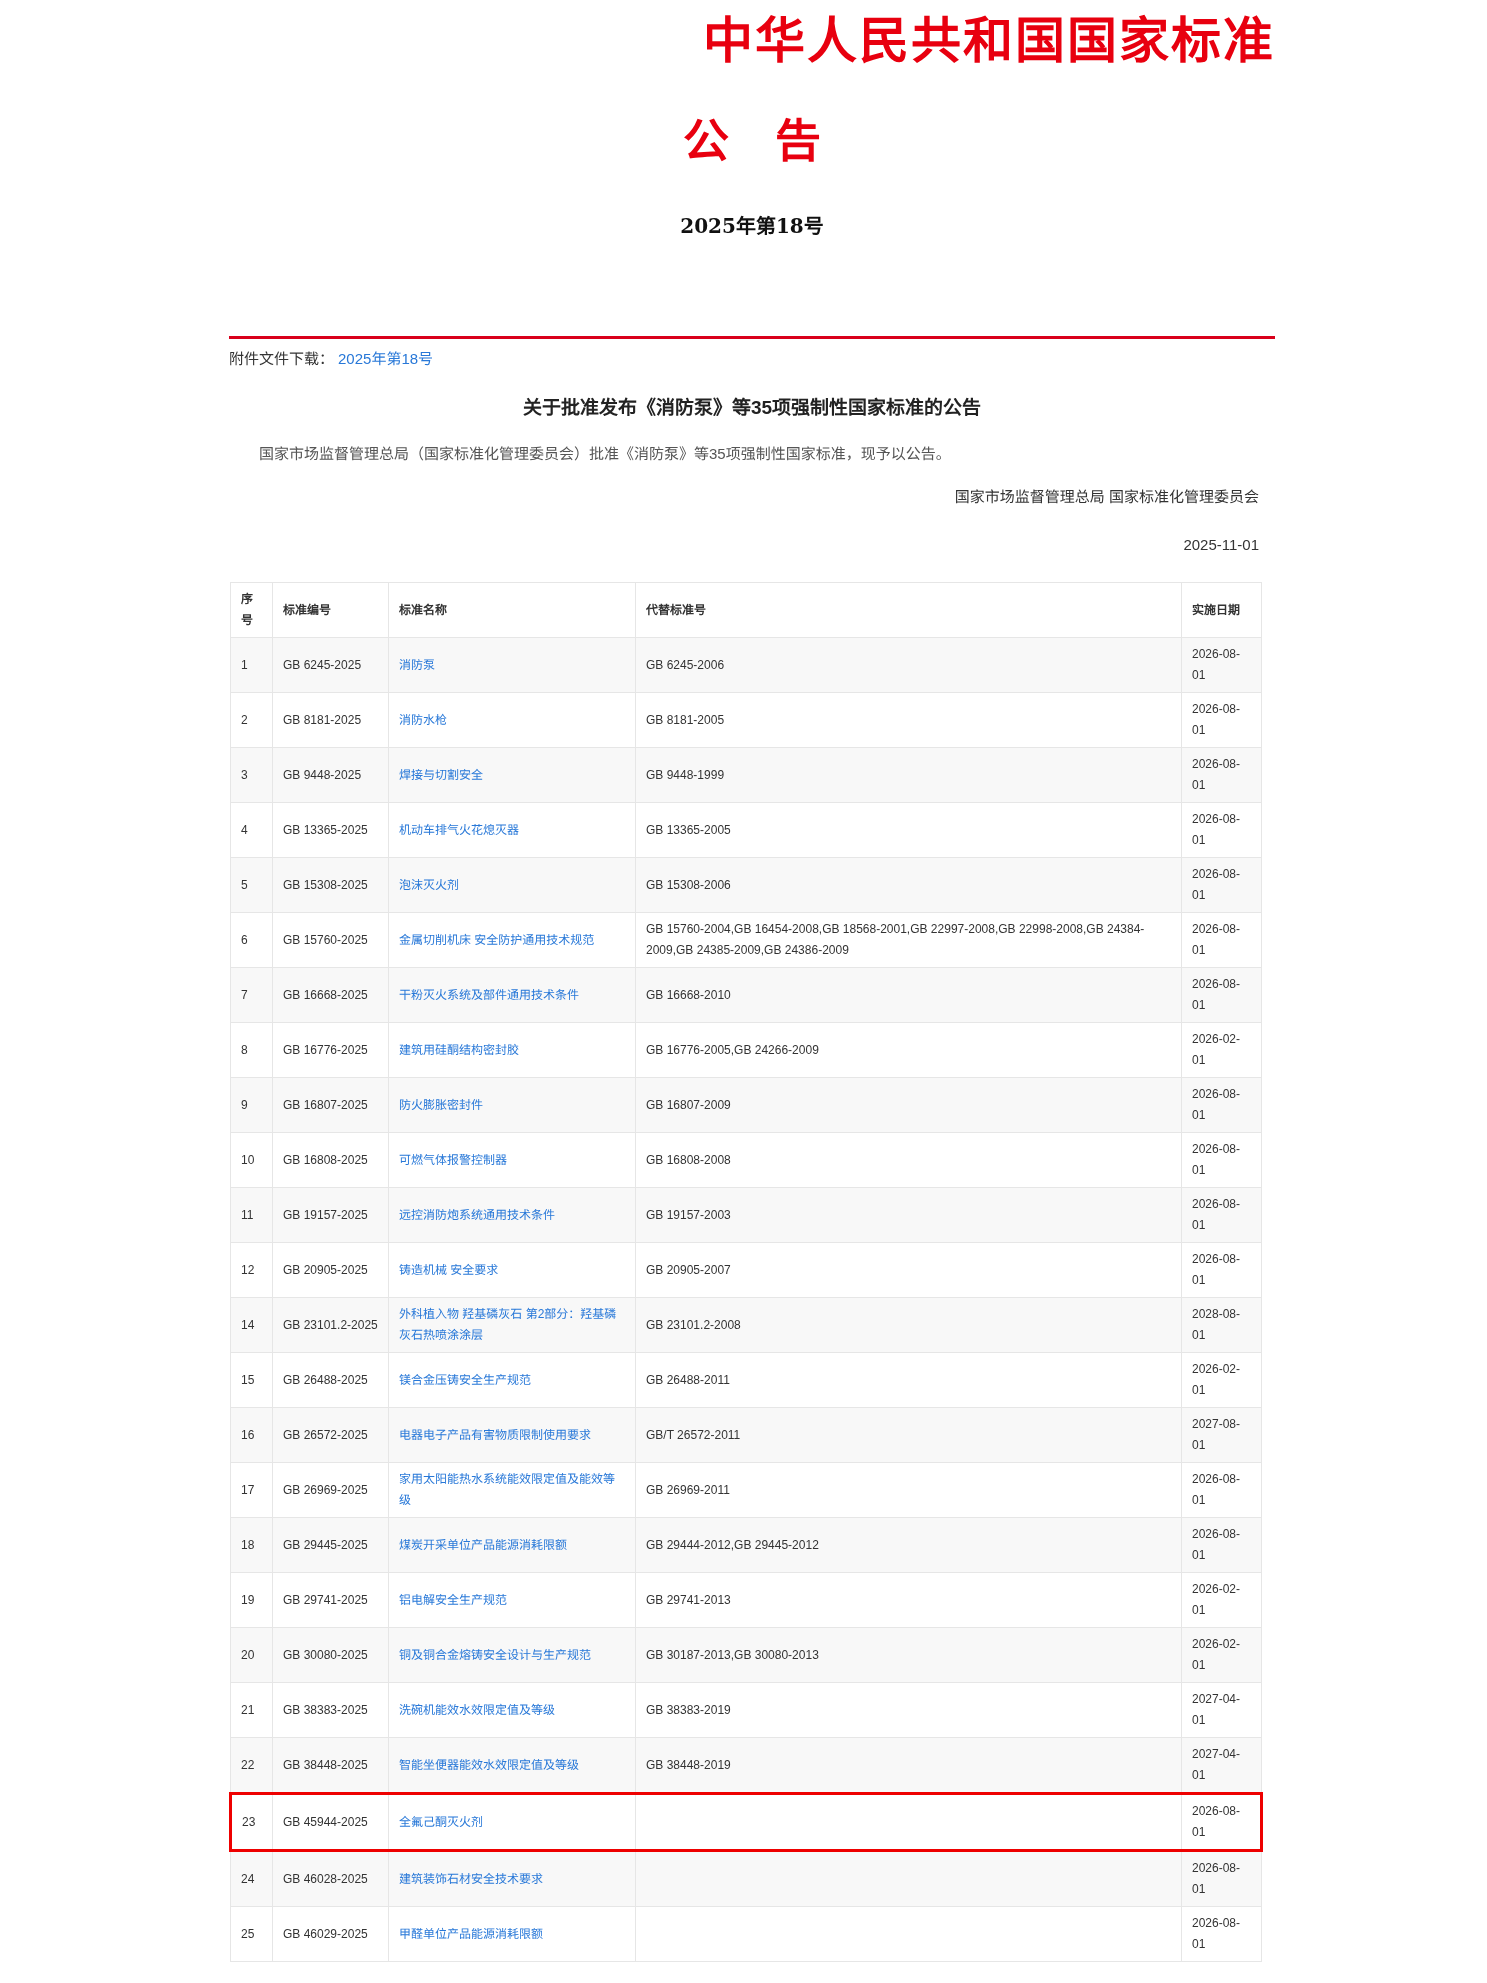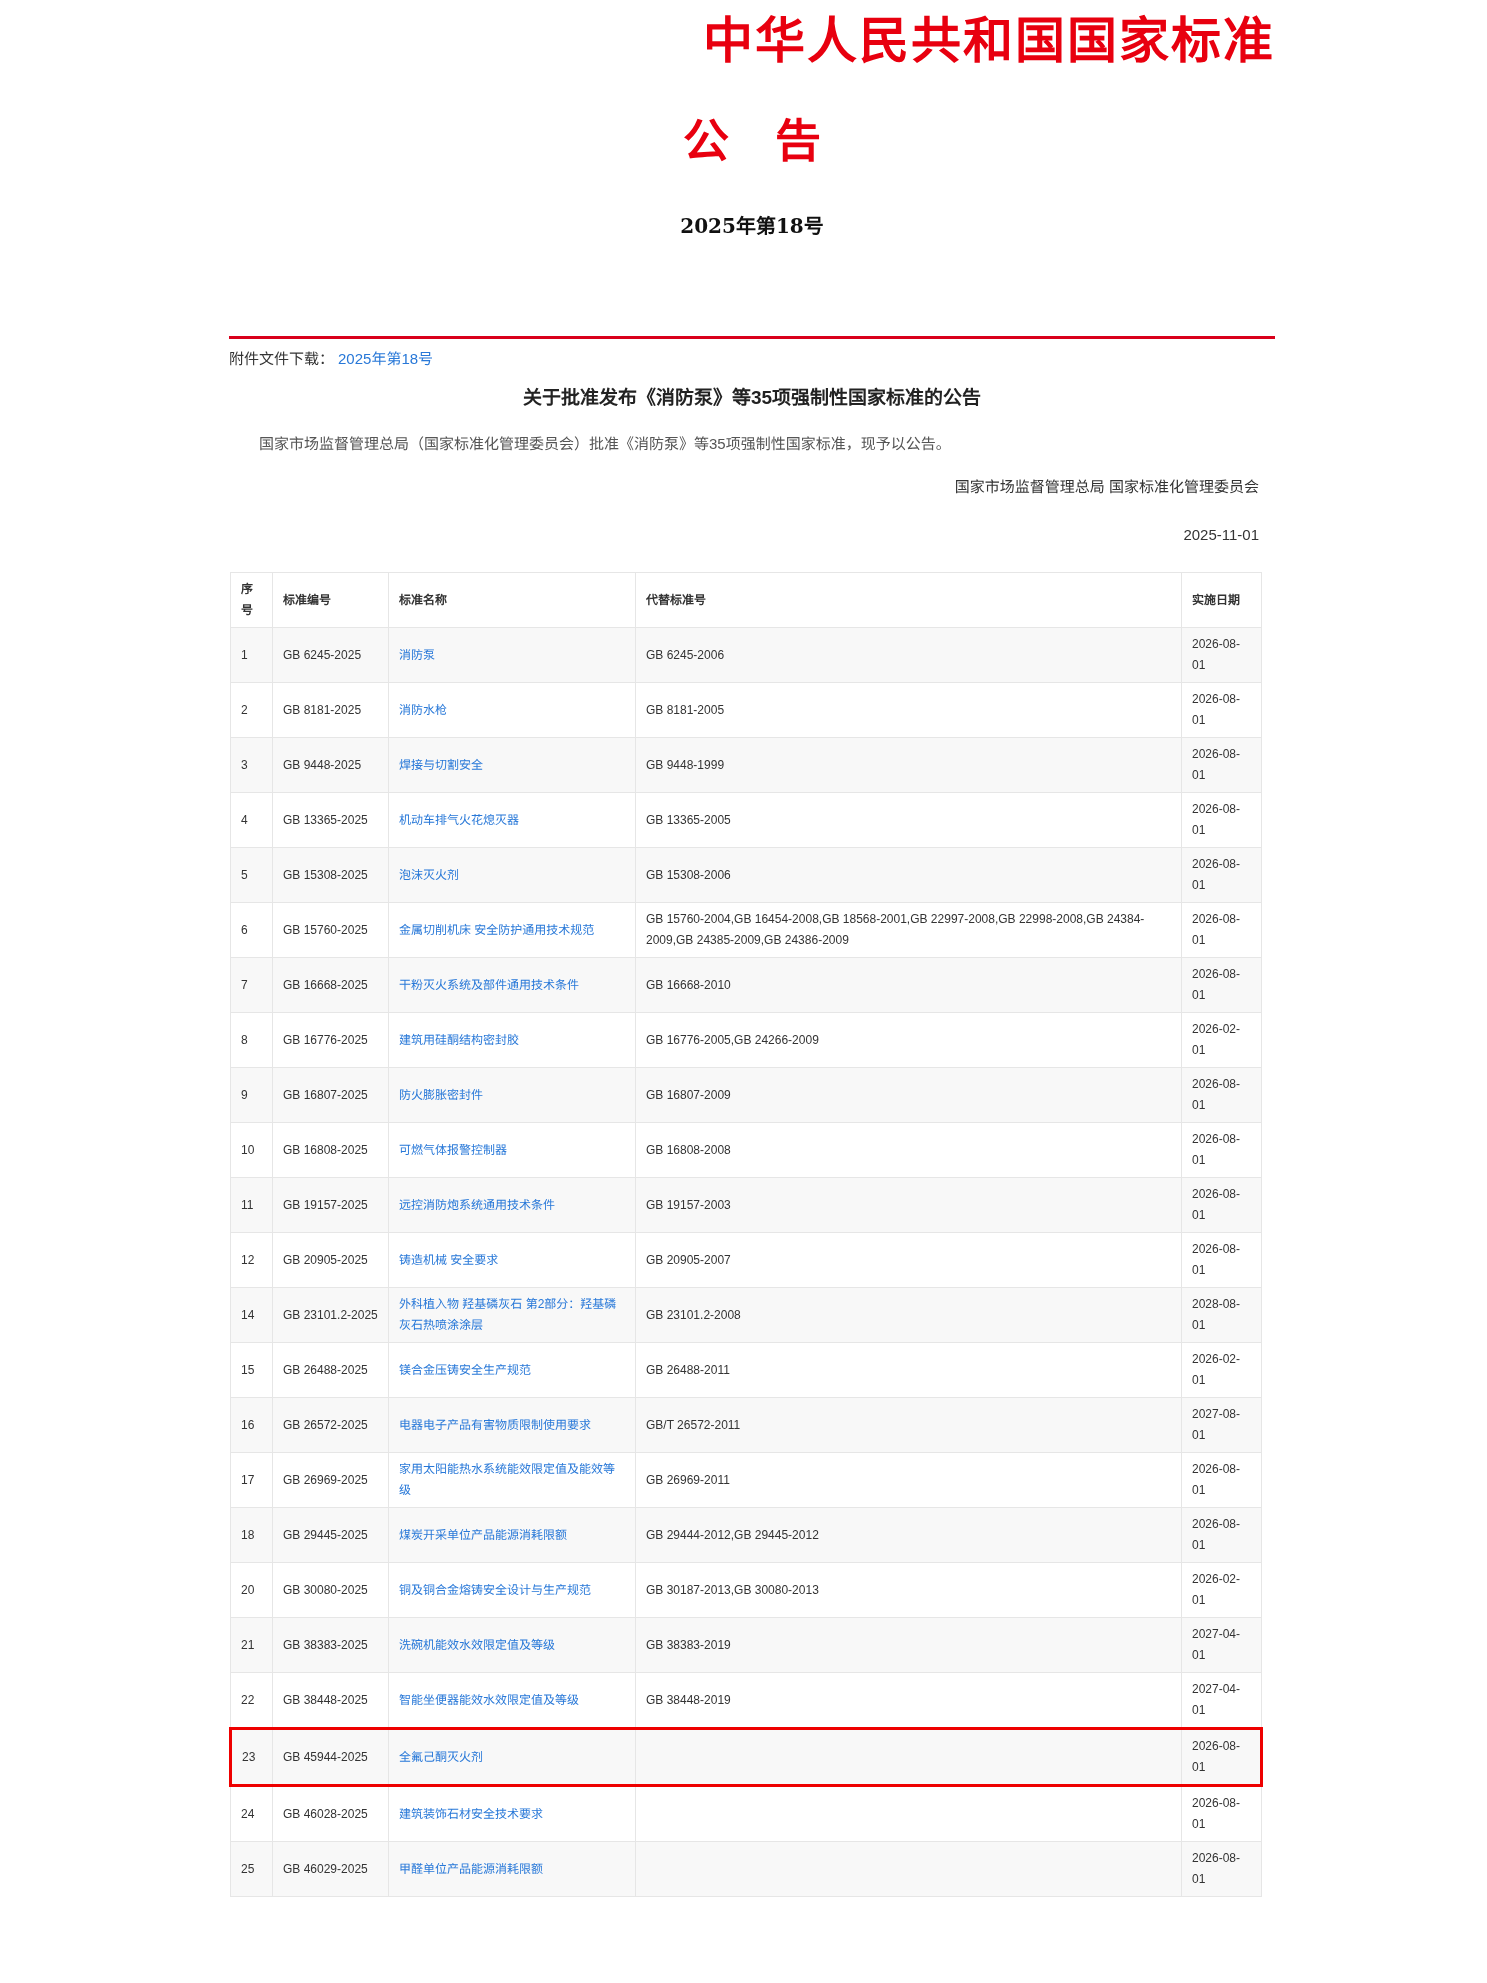--- a/index.html
+++ b/index.html
@@ -31,21 +31,21 @@
   }
 
   .red-divider { margin-top:96px; height:3px; background:#d9001b; width:1046px; }
 
   .attachment-row { margin-top:9px; font-size:15px; line-height:22px; color:#333333; }
   .attachment-row a { margin-left:4px; }
 
   a { color:#2878d8; text-decoration:none; cursor:pointer; }
 
   .doc-title {
-    margin-top:14px; text-align:center;
+    margin-top:24px; text-align:center;
     font-size:19px; line-height:28px; font-weight:bold; color:#222222;
   }
   .doc-body {
     margin:20px 0 8px; font-size:15px; line-height:24px; color:#555555;
     text-indent:2em;
   }
   .signature { margin-top:20px; text-align:right; padding-right:16px; font-size:15px; line-height:22px; color:#333333; }
   .pub-date  { margin-top:26px; text-align:right; padding-right:16px; font-size:15px; line-height:22px; color:#333333; }
 
   
@@ -227,20 +227,27 @@
     <td>2026-08-01</td>
   </tr>
         <tr>
     <td>18</td>
     <td>GB 29445-2025</td>
     <td><a href="#">煤炭开采单位产品能源消耗限额</a></td>
     <td>GB 29444-2012,GB 29445-2012</td>
     <td>2026-08-01</td>
   </tr>
         <tr>
+    <td>19</td>
+    <td>GB 29741-2025</td>
+    <td><a href="#">铝电解安全生产规范</a></td>
+    <td>GB 29741-2013</td>
+    <td>2026-02-01</td>
+  </tr>
+        <tr>
     <td>20</td>
     <td>GB 30080-2025</td>
     <td><a href="#">铜及铜合金熔铸安全设计与生产规范</a></td>
     <td>GB 30187-2013,GB 30080-2013</td>
     <td>2026-02-01</td>
   </tr>
         <tr>
     <td>21</td>
     <td>GB 38383-2025</td>
     <td><a href="#">洗碗机能效水效限定值及等级</a></td>

